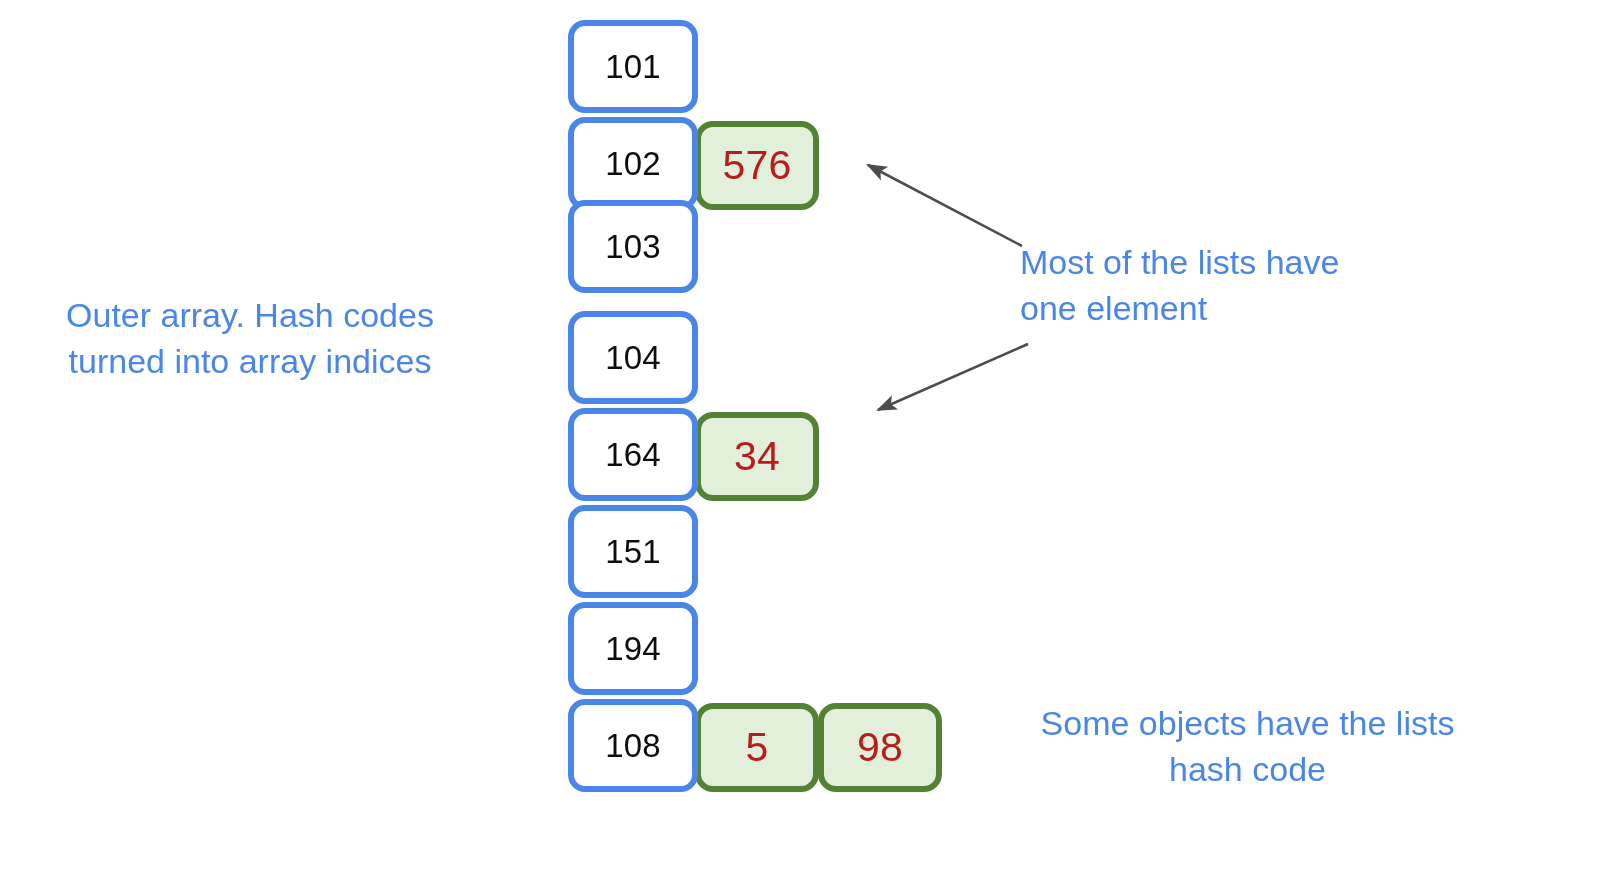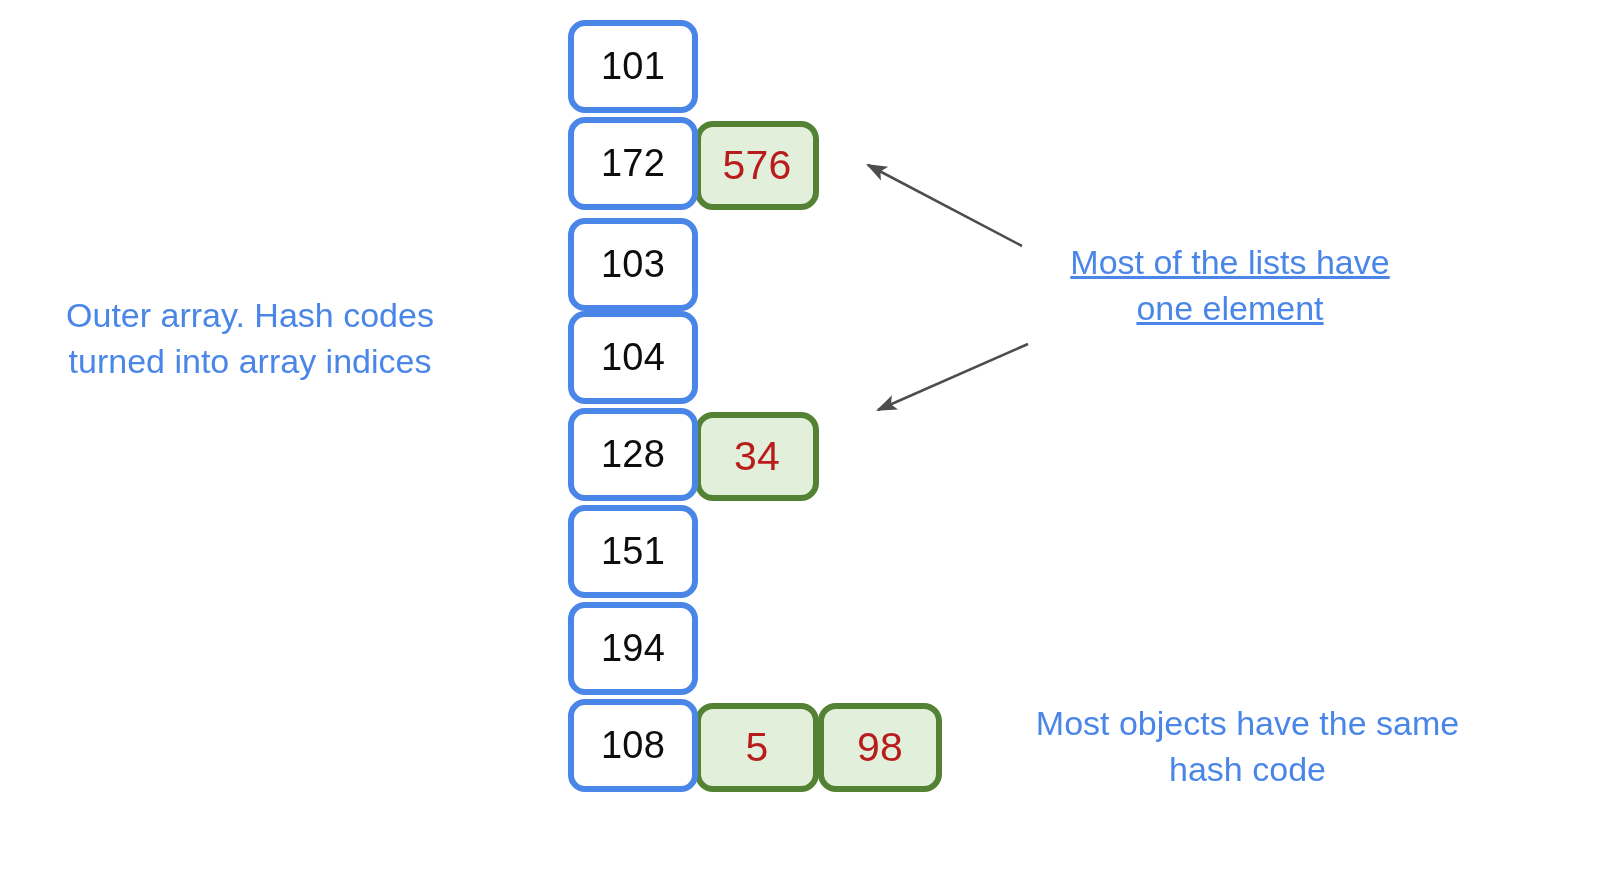--- a/index.html
+++ b/index.html
@@ -37,21 +37,21 @@
   .index-cell {
     box-sizing: border-box;
     width: 130px;
     height: 93px;
     border: 6px solid #4a86e8;
     border-radius: 17px;
     background: #ffffff;
     display: flex;
     align-items: center;
     justify-content: center;
-    font-size: 38px;
+    font-size: 33px;
     color: #0d0d0d;
     letter-spacing: 0.2px;
     position: relative;
     z-index: 2;
   }
   .chain {
     display: flex;
     align-items: center;
     margin-left: -3px;
     margin-top: 4px;
@@ -86,22 +86,20 @@
   #caption-outer-array {
     left: 10px;
     top: 292px;
     width: 480px;
     text-align: center;
   }
   #caption-most-lists {
     left: 1020px;
     top: 239px;
     width: 420px;
-    text-align: center;
-    text-decoration: underline;
   }
   #caption-same-hash {
     left: 975px;
     top: 700px;
     width: 545px;
     text-align: center;
   }
 
   
   #arrow-layer {
@@ -116,33 +114,33 @@
 </head>
 <body>
 
 <div id="canvas">
 
   <div id="array-column">
       <div class="bucket-row" style="top: 0px;">
         <div class="index-cell">101</div>
       </div>
       <div class="bucket-row" style="top: 97px;">
-        <div class="index-cell">172</div>
+        <div class="index-cell">102</div>
         <div class="chain">
           <div class="value-cell">576</div>
         </div>
       </div>
-      <div class="bucket-row" style="top: 198px;">
+      <div class="bucket-row" style="top: 180px;">
         <div class="index-cell">103</div>
       </div>
       <div class="bucket-row" style="top: 291px;">
         <div class="index-cell">104</div>
       </div>
       <div class="bucket-row" style="top: 388px;">
-        <div class="index-cell">128</div>
+        <div class="index-cell">164</div>
         <div class="chain">
           <div class="value-cell">34</div>
         </div>
       </div>
       <div class="bucket-row" style="top: 485px;">
         <div class="index-cell">151</div>
       </div>
       <div class="bucket-row" style="top: 582px;">
         <div class="index-cell">194</div>
       </div>
@@ -164,16 +162,16 @@
     <line x1="1022" y1="246" x2="868" y2="165" stroke="#4d4d4d" stroke-width="2.6" marker-end="url(#head)"></line>
     <line x1="1028" y1="344" x2="878" y2="410" stroke="#4d4d4d" stroke-width="2.6" marker-end="url(#head)"></line>
   </svg>
 
   <div class="caption" id="caption-outer-array">Outer array. Hash codes
 turned into array indices</div>
 
   <div class="caption" id="caption-most-lists">Most of the lists have
 one element</div>
 
-  <div class="caption" id="caption-same-hash">Most objects have the same
+  <div class="caption" id="caption-same-hash">Some objects have the lists
 hash code</div>
 
 </div>
 
 </body></html>

